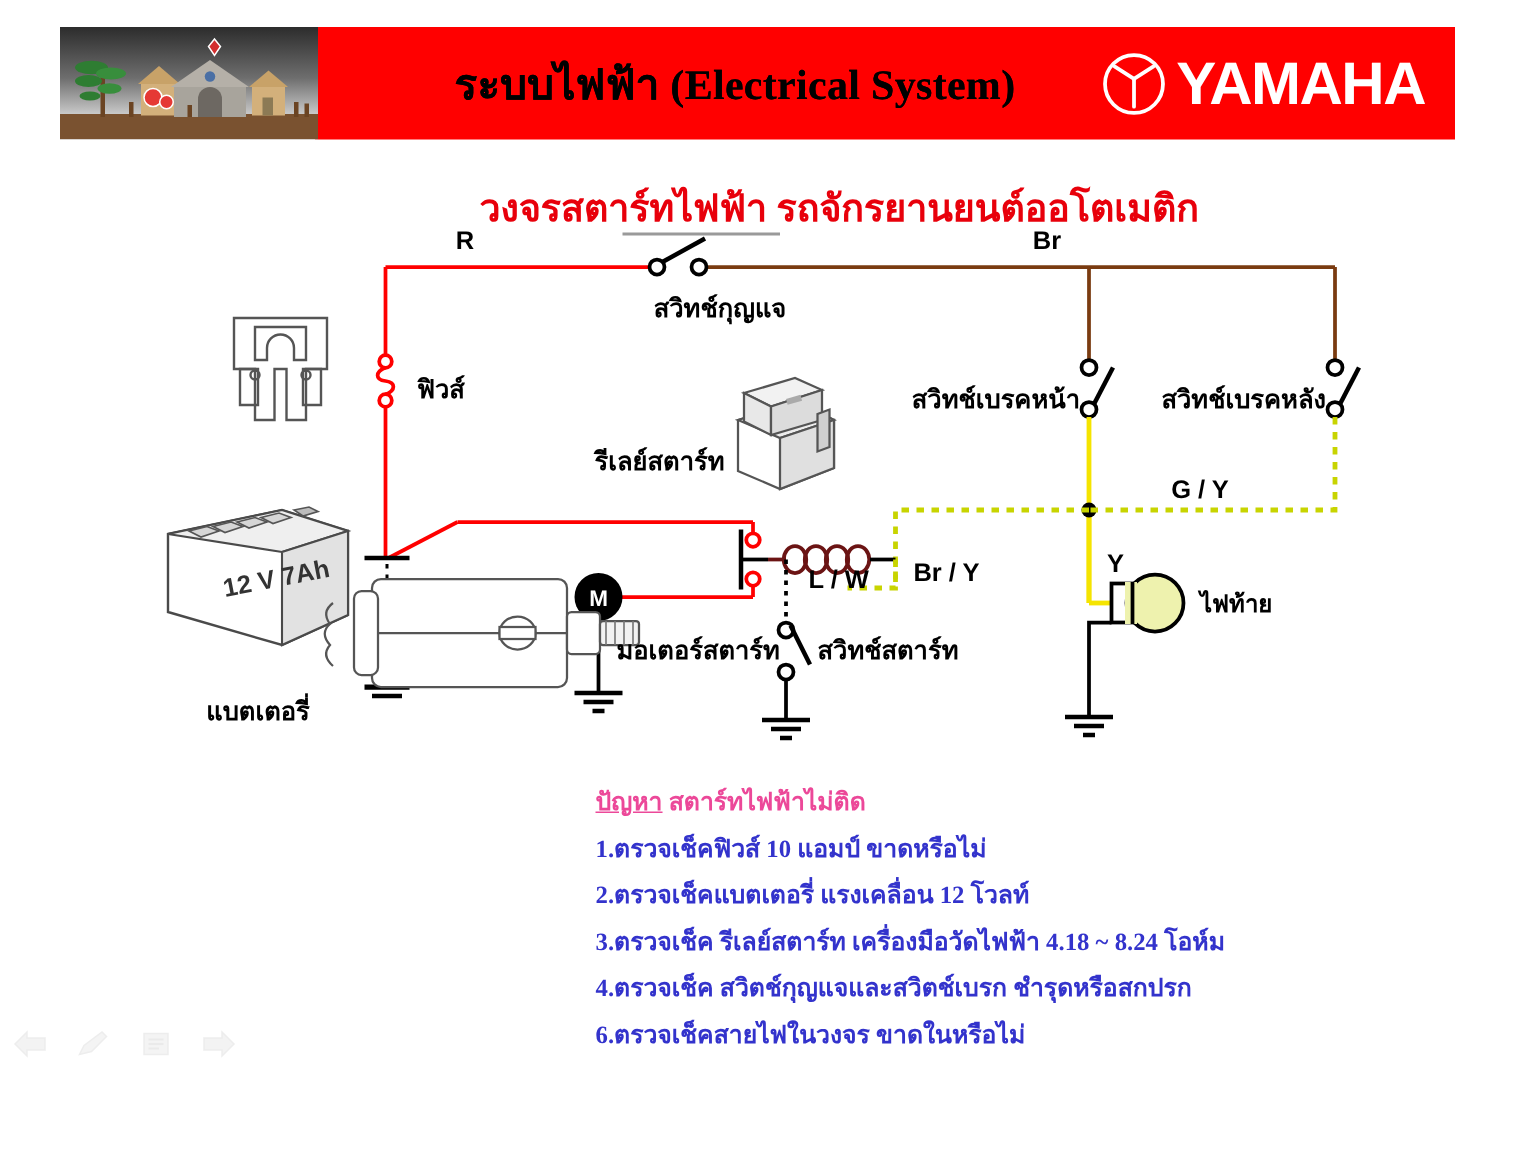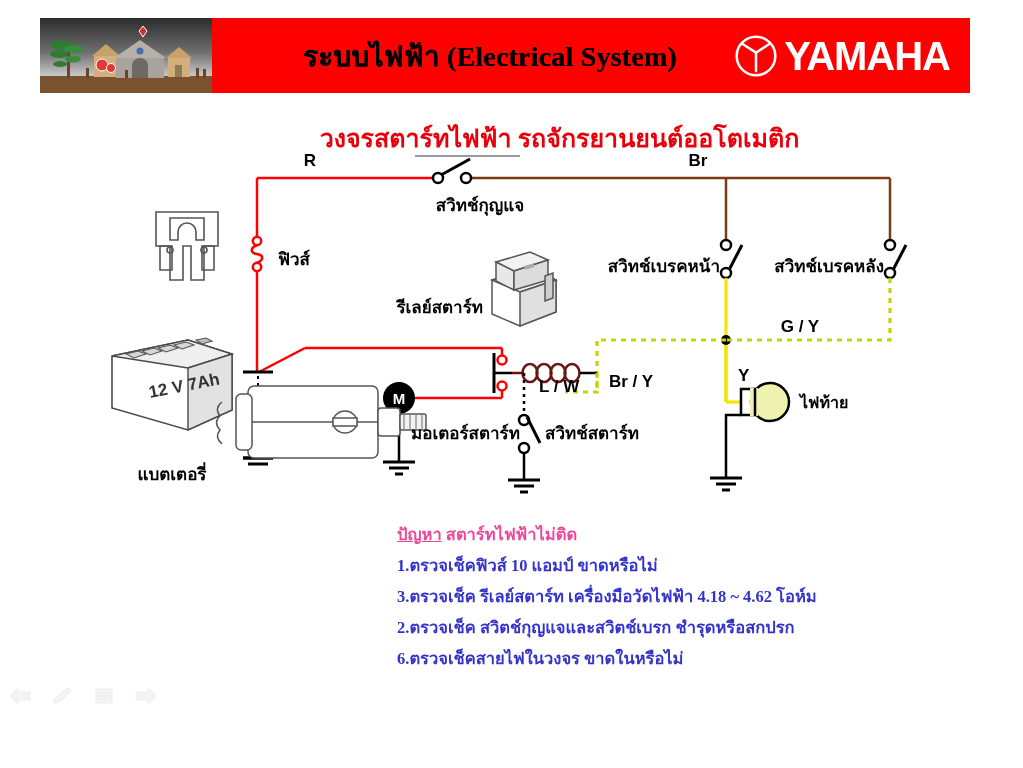--- a/index.html
+++ b/index.html
@@ -323,22 +323,23 @@
       </g>
 
     </svg>
   </div>
 
   <div class="notes">
     <div class="note-line head">
       <u>ปัญหา</u><span> สตาร์ทไฟฟ้าไม่ติด</span>
     </div>
     <div class="note-line">1.ตรวจเช็คฟิวส์ 10 แอมป์ ขาดหรือไม่</div>
-    <div class="note-line">3.ตรวจเช็ค รีเลย์สตาร์ท เครื่องมือวัดไฟฟ้า 4.18 ~ 4.62 โอห์ม</div>
-    <div class="note-line">2.ตรวจเช็ค สวิตช์กุญแจและสวิตช์เบรก ชำรุดหรือสกปรก</div>
+    <div class="note-line">2.ตรวจเช็คแบตเตอรี่ แรงเคลื่อน 12 โวลท์</div>
+    <div class="note-line">3.ตรวจเช็ค รีเลย์สตาร์ท เครื่องมือวัดไฟฟ้า 4.18 ~ 8.24 โอห์ม</div>
+    <div class="note-line">4.ตรวจเช็ค สวิตช์กุญแจและสวิตช์เบรก ชำรุดหรือสกปรก</div>
     <div class="note-line">6.ตรวจเช็คสายไฟในวงจร ขาดในหรือไม่</div>
   </div>
 
   <div class="navbar">
     <span>
       <svg width="24" height="20" viewBox="0 0 24 20">
         <polygon points="10,2 10,6 22,6 22,14 10,14 10,18 2,10" fill="#d9d9d9" stroke="#c4c4c4" stroke-width="1"></polygon>
       </svg>
     </span>
     <span>

